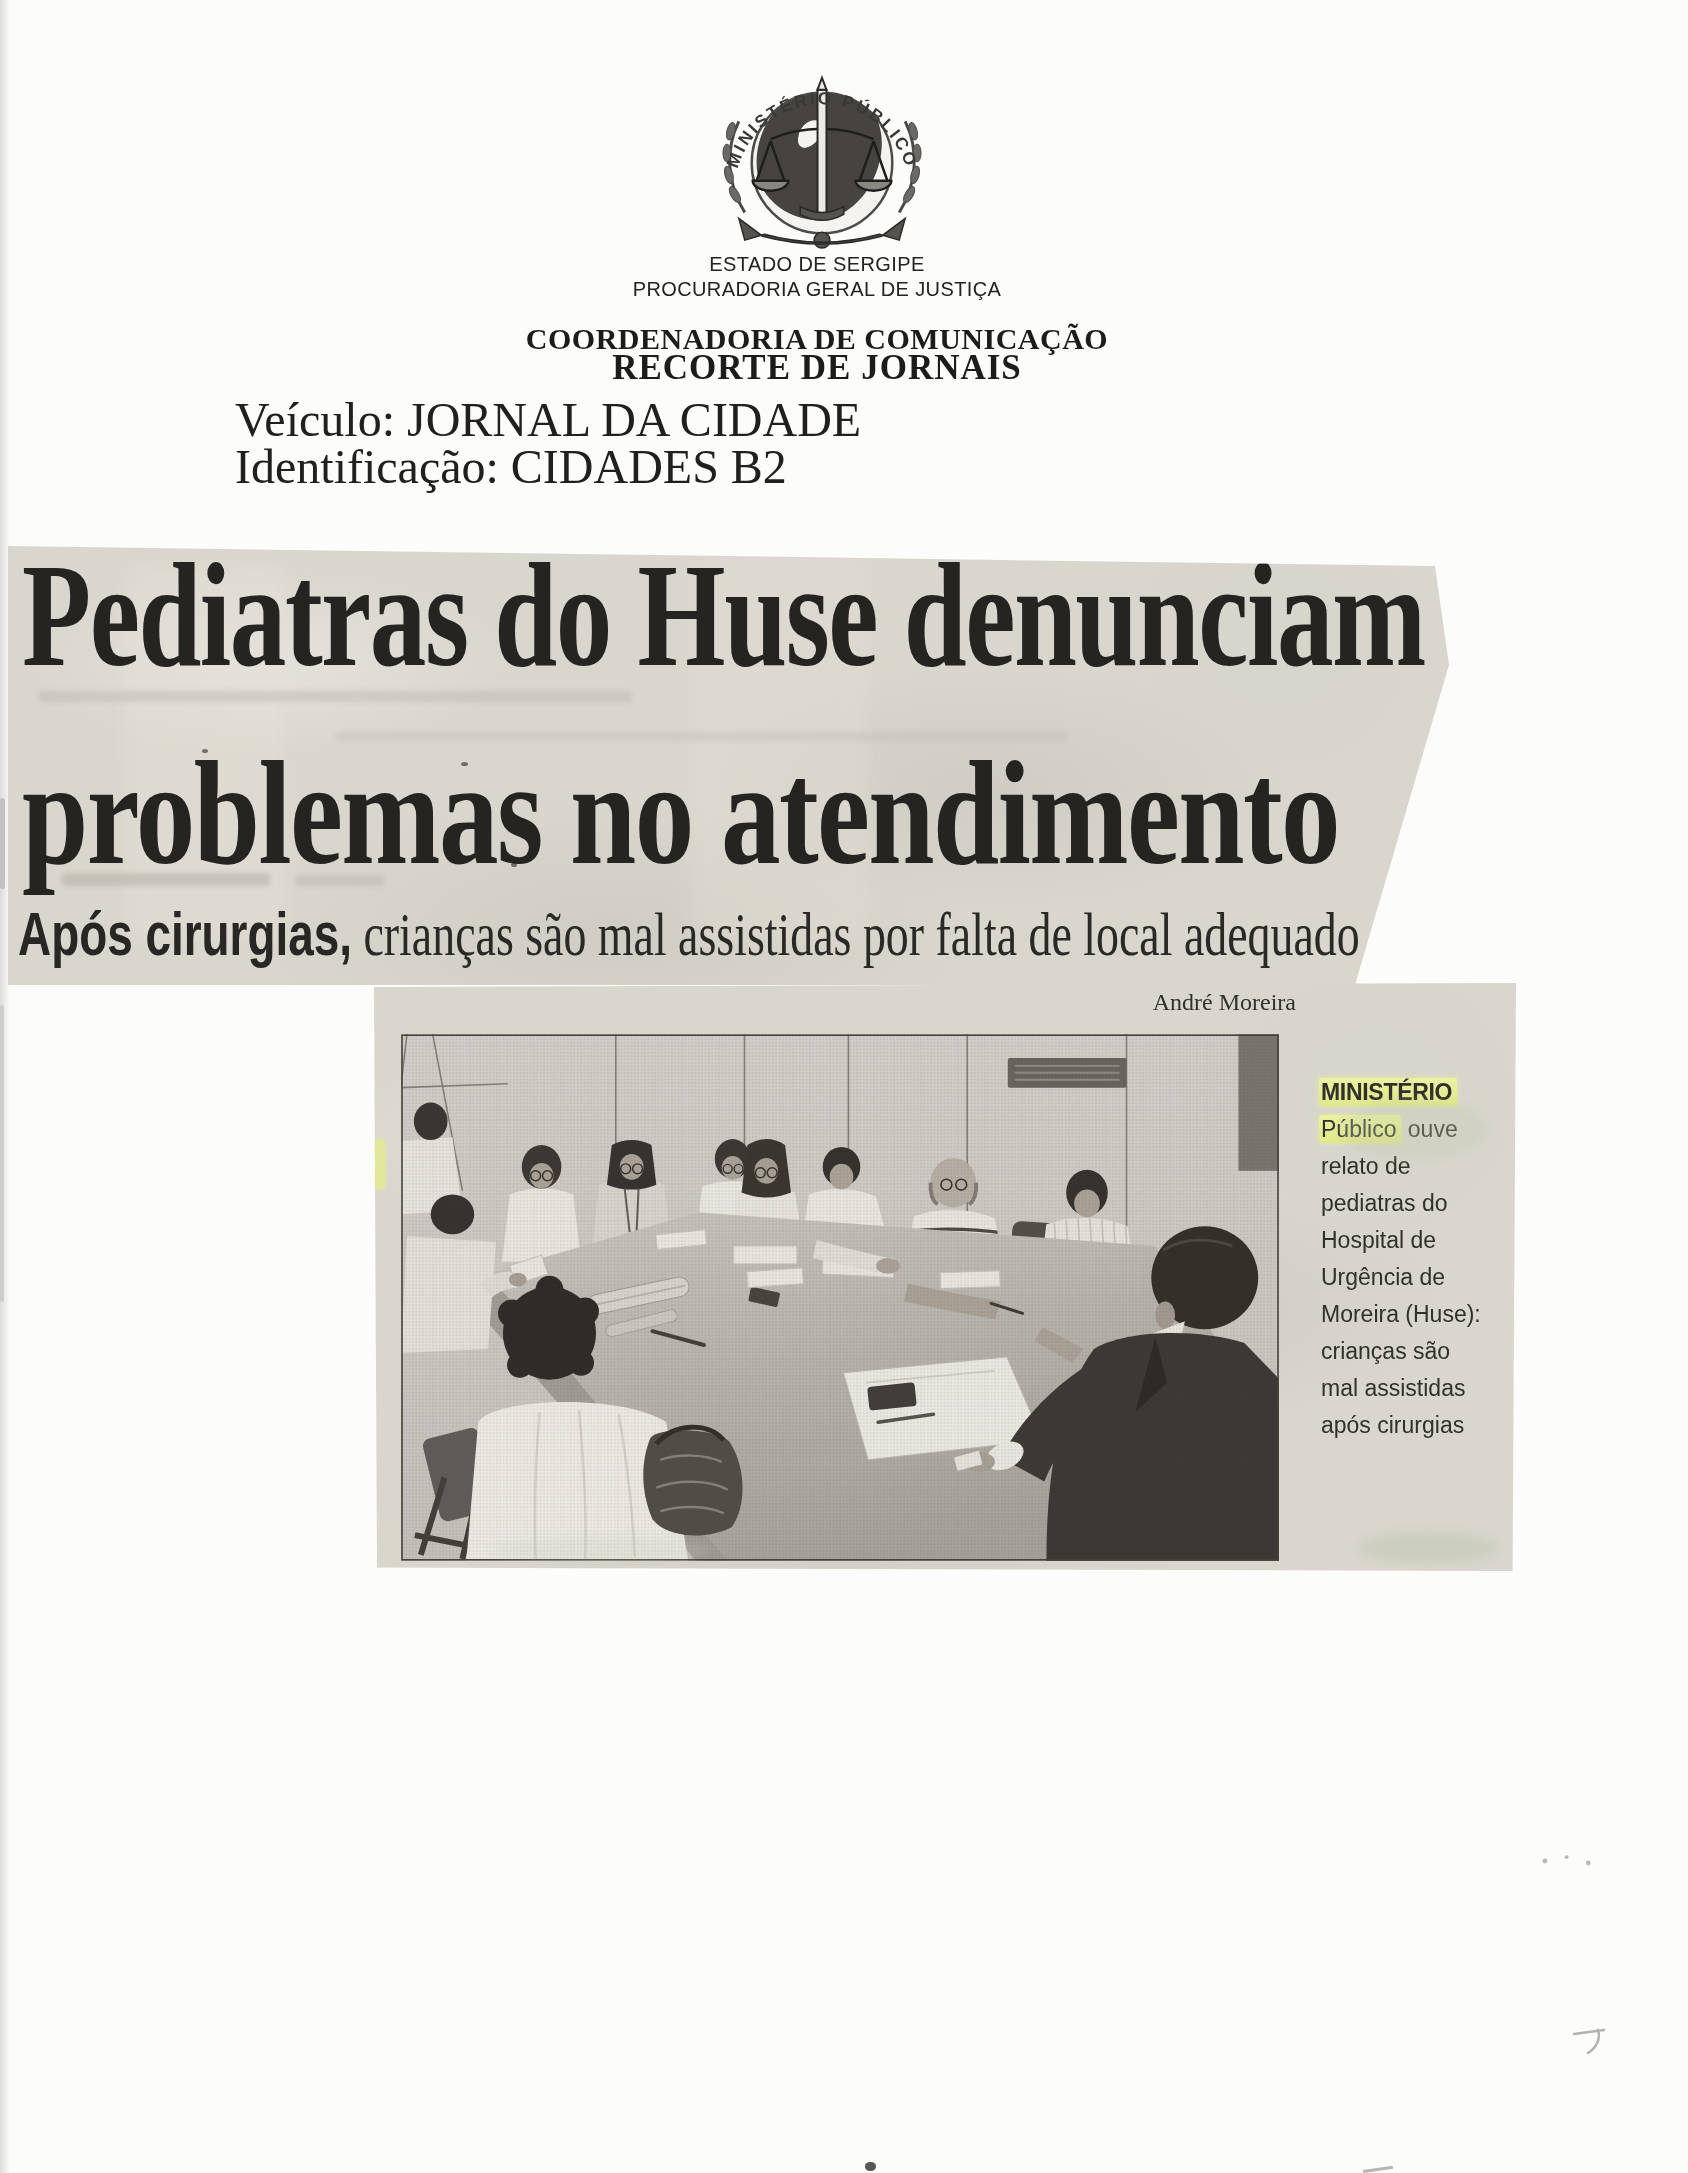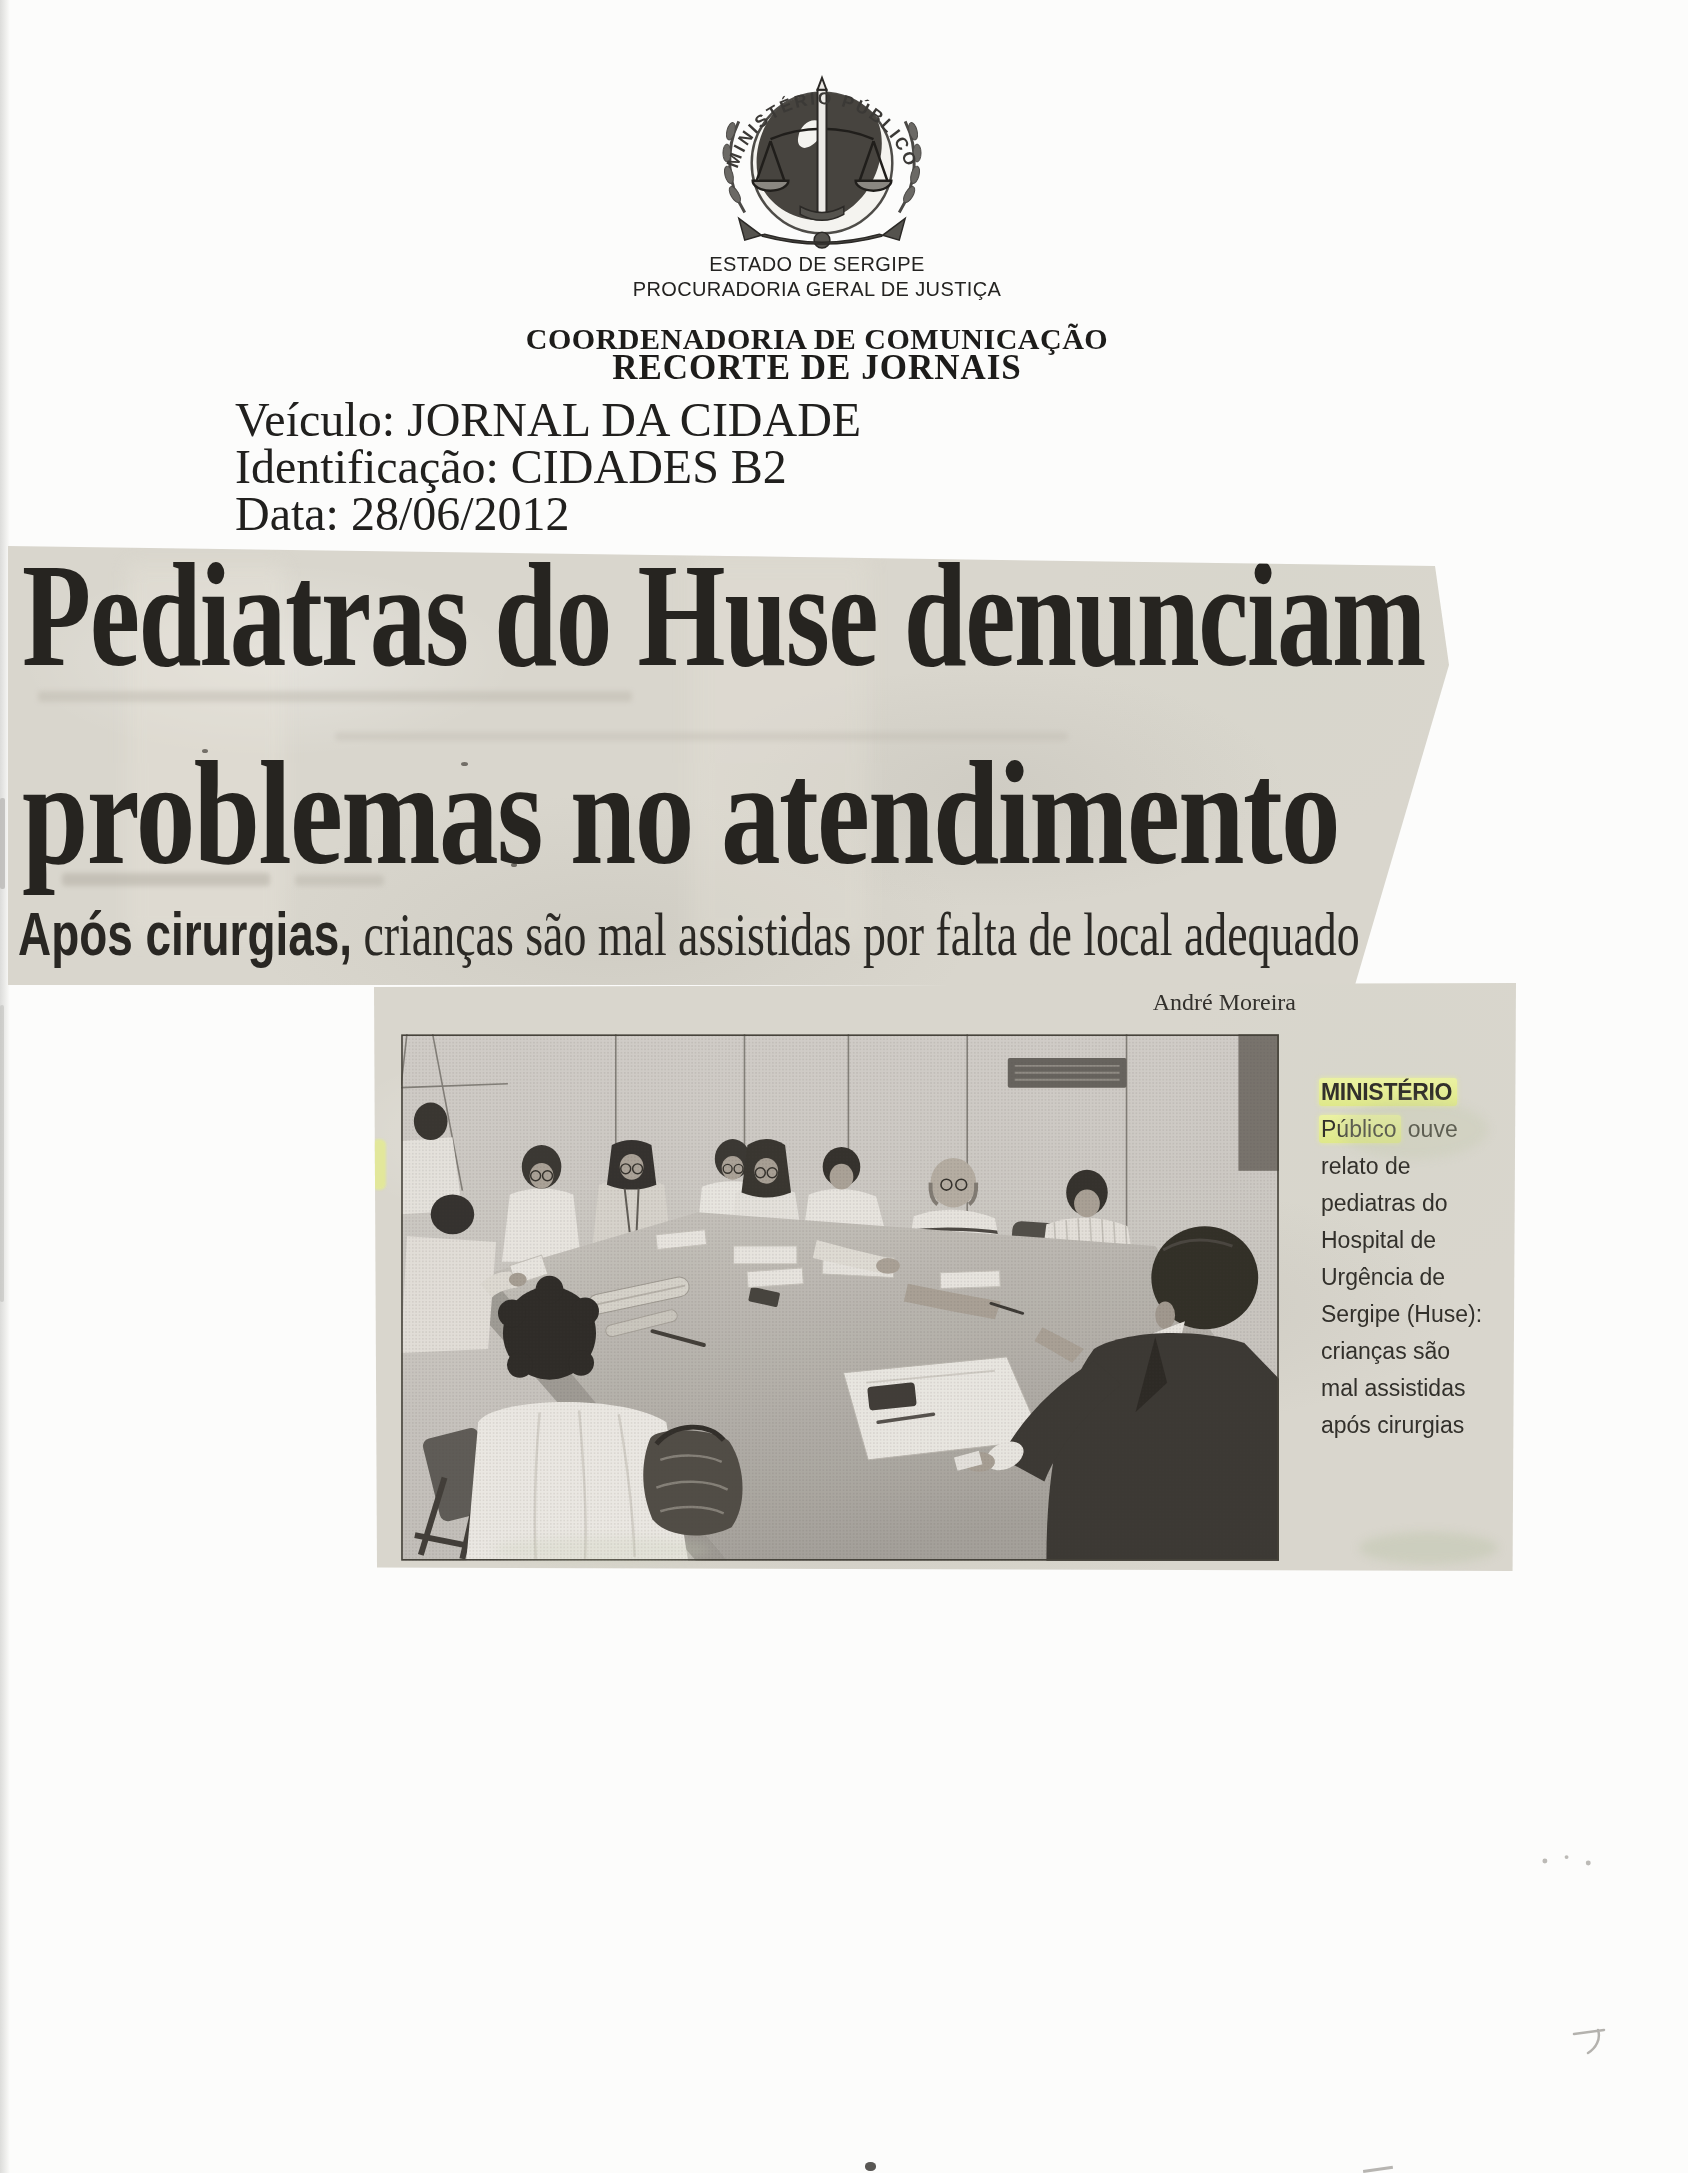--- a/index.html
+++ b/index.html
@@ -109,21 +109,20 @@
   </div>
 
   <div class="abs org-line org-sans" style="top:253px;">ESTADO DE SERGIPE</div>
   <div class="abs org-line org-sans" style="top:278px;">PROCURADORIA GERAL DE JUSTIÇA</div>
   <div class="abs org-line org-serif" style="top:322px;font-size:30px;letter-spacing:0.5px;">COORDENADORIA DE COMUNICAÇÃO</div>
   <div class="abs org-line org-serif" style="top:348px;font-size:35px;letter-spacing:1px;">RECORTE DE JORNAIS</div>
 
   <div id="meta-block" class="abs">
     <div>Veículo: JORNAL DA CIDADE</div>
     <div>Identificação: CIDADES B2</div>
-    <div>Data: 28/06/2012</div>
   </div>
 
   <div id="clipping-headline" class="abs newsprint">
 
     <div class="ghost" style="left:119px;top:16px;width:158px;height:376px;background:#e6e2d8;opacity:.40;filter:blur(9px);"></div>
     <div class="ghost" style="left:683px;top:10px;width:178px;height:386px;background:#e4e0d6;opacity:.35;filter:blur(10px);"></div>
     <div class="ghost" style="left:30px;top:145px;width:594px;height:11px;background:#b7b2a7;opacity:.40;"></div>
     <div class="ghost" style="left:327px;top:186px;width:733px;height:9px;background:#bdb8ae;opacity:.35;"></div>
     <div class="ghost" style="left:54px;top:327px;width:208px;height:13px;background:#a8a398;opacity:.42;"></div>
     <div class="ghost" style="left:287px;top:329px;width:89px;height:11px;background:#aea99e;opacity:.35;"></div>
@@ -345,21 +344,21 @@
       </svg>
     </div>
 
     <div id="caption" class="abs">
       <div class="cap-line cap-bold"><span class="hl-mark">MINISTÉRIO</span></div>
       <div class="cap-line"><span class="hl-mark">Público</span><span> ouve</span></div>
       <div class="cap-line">relato de</div>
       <div class="cap-line">pediatras do</div>
       <div class="cap-line">Hospital de</div>
       <div class="cap-line">Urgência de</div>
-      <div class="cap-line">Sergipe (Huse):</div>
+      <div class="cap-line">Moreira (Huse):</div>
       <div class="cap-line">crianças são</div>
       <div class="cap-line">mal assistidas</div>
       <div class="cap-line">após cirurgias</div>
     </div>
 
     <div class="bleed" style="left:965px;top:117px;width:149px;height:59px;background:#c3c9ad;opacity:.30;"></div>
     <div class="bleed" style="left:985px;top:549px;width:139px;height:32px;background:#b9c2a6;opacity:.38;"></div>
     <div class="bleed" style="left:119px;top:554px;width:218px;height:26px;background:#c6cdb2;opacity:.22;"></div>
   </div>
 

